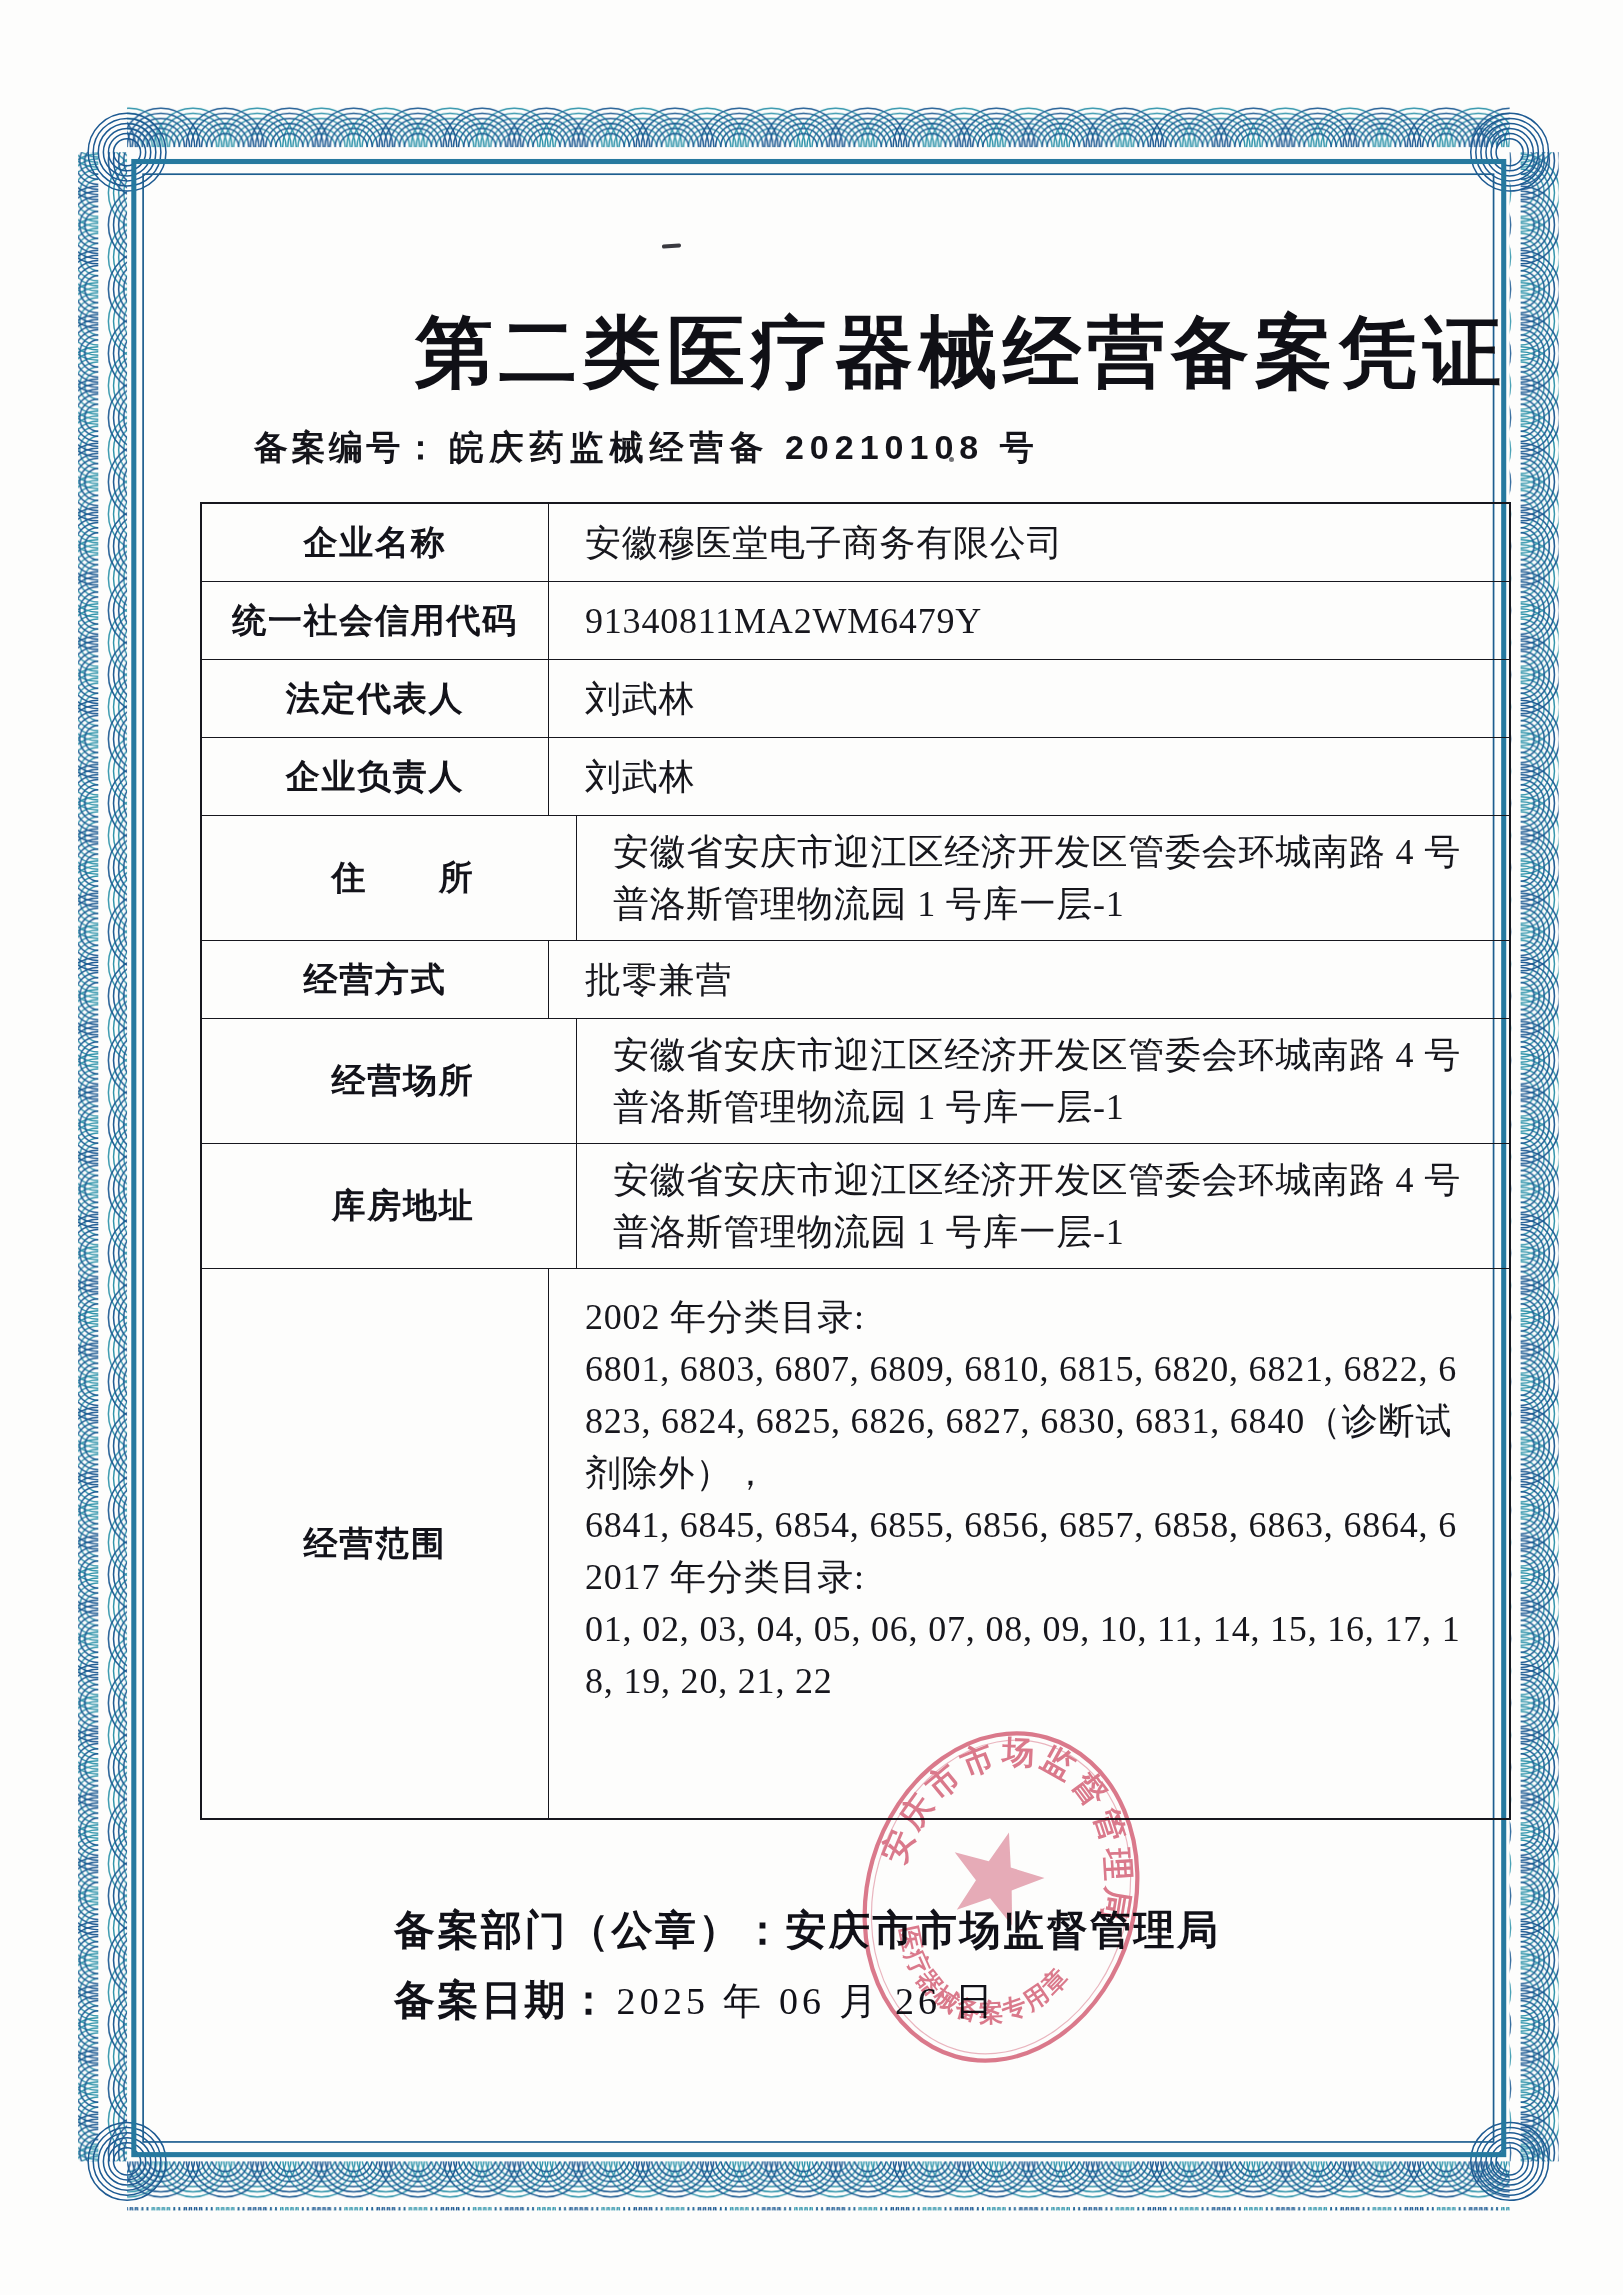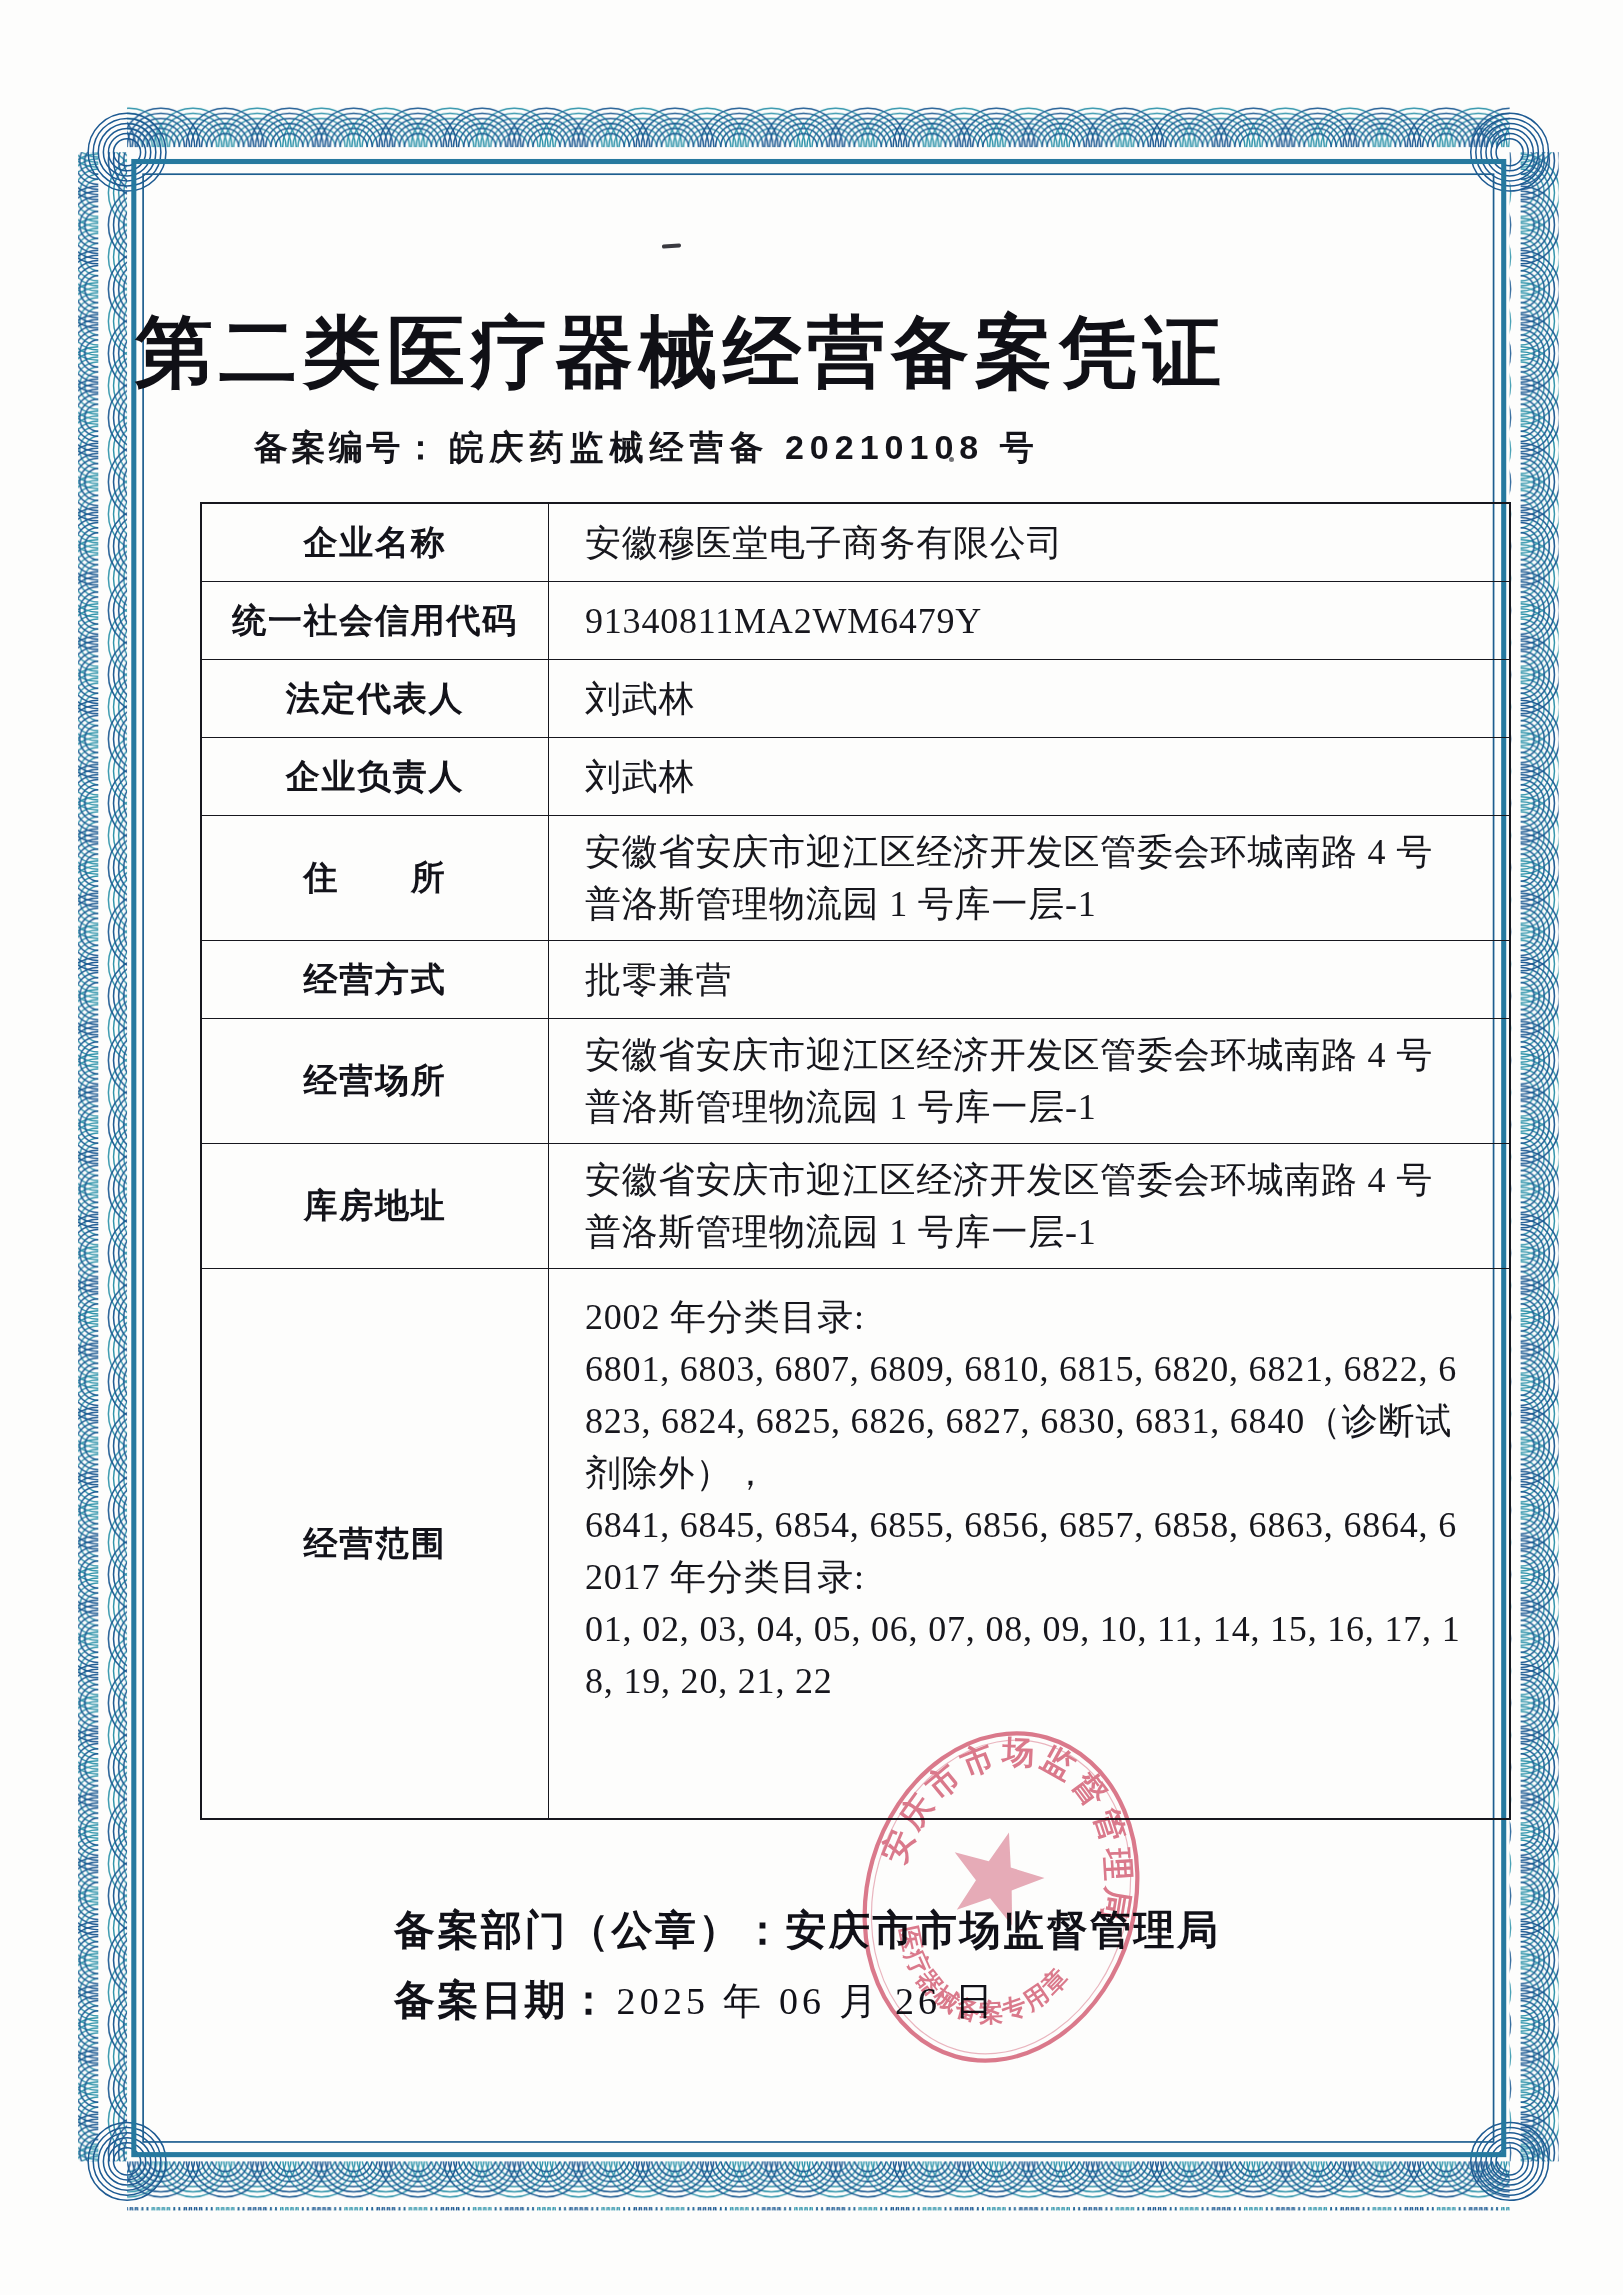--- a/index.html
+++ b/index.html
@@ -8,37 +8,37 @@
     background:#fdfdfc;overflow:hidden;
     font-family:"Liberation Sans","DejaVu Sans",sans-serif;
     color:#1b1b22;
   }
   .border-svg{position:absolute;left:0;top:0;z-index:0;}
   .content{position:absolute;left:0;top:0;width:100%;height:100%;z-index:1;}
   .stamp-svg{position:absolute;left:798px;top:1677px;z-index:2;mix-blend-mode:multiply;opacity:.82;}
 
   .title{
     position:absolute;left:135px;right:117px;top:301px;
-    text-align:left;font-size:78px;font-weight:700;letter-spacing:6px;
+    text-align:right;font-size:78px;font-weight:700;letter-spacing:6px;
     color:#101016;white-space:nowrap;
   }
   .record-line{
     position:absolute;left:254px;top:425px;font-size:34px;font-weight:700;
     letter-spacing:3.4px;white-space:nowrap;color:#14141a;
   }
   .record-line .rec-val{letter-spacing:6px;margin-left:8.5px;}
 
   .info-table{
     position:absolute;left:200px;top:502px;width:1311px;height:1318px;
     border:2.5px solid #17171e;box-sizing:border-box;
     display:flex;flex-direction:column;background:transparent;
   }
   .tr{display:flex;flex:0 0 auto;border-bottom:1.7px solid #17171e;box-sizing:border-box;}
   .tr:last-child{border-bottom:none;flex:1 1 auto;}
-  .h92{height:78px;} .h148{height:125px;}
+  .h92{height:78px;} .h148{height:125px;padding-left:28px;}
   .td{box-sizing:border-box;}
   .td.label{
     width:347px;border-right:1.7px solid #17171e;
     display:flex;align-items:center;justify-content:center;
     font-size:34px;font-weight:700;letter-spacing:1.7px;color:#13131a;
     text-align:center;
   }
   .td.value{
     flex:1;display:flex;flex-direction:column;justify-content:center;
     padding-left:36px;padding-right:17px;

